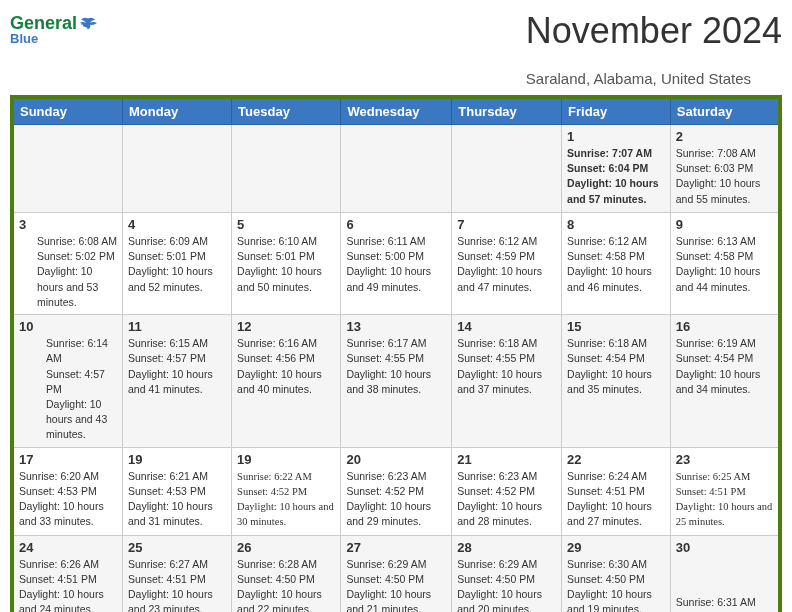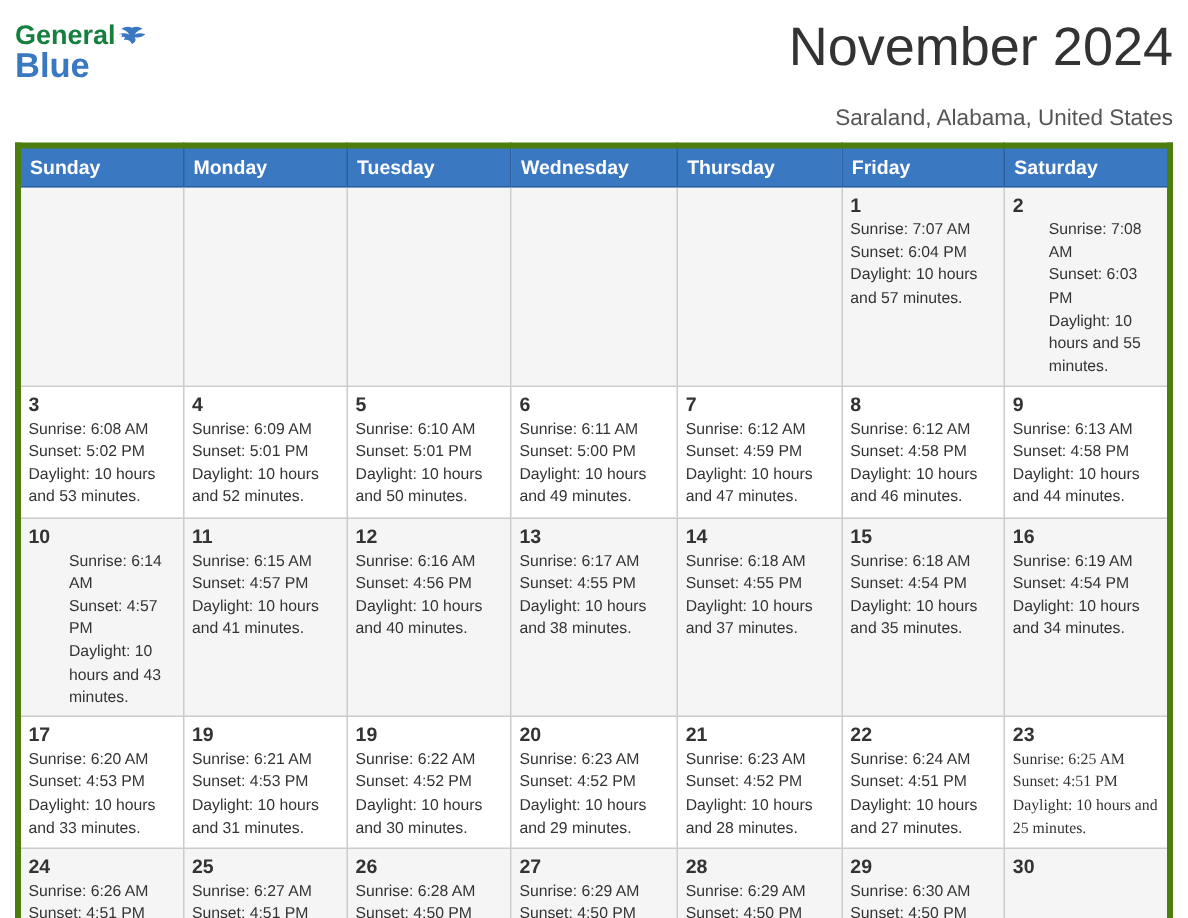--- a/index.html
+++ b/index.html
@@ -23,37 +23,37 @@
       margin-top: 4px;
     }
     .logo-general {
       font-size: 18px;
       font-weight: bold;
       color: #15803d;
       line-height: 1;
       text-align: right;
     }
     .logo-blue {
-      font-size: 23px;
+      font-size: 13px;
       font-weight: bold;
       color: #3a78c2;
       line-height: 1;
     }
     .logo-bird {
       width: 18px;
       height: 14px;
       display: inline-block;
       margin-left: 2px;
     }
     .logo-top-row {
       display: flex;
       align-items: center;
     }
     .title-section {
-      text-align: right;
+      text-align: left;
     }
     .month-title {
       font-size: 36px;
       font-weight: normal;
       color: #333;
     }
     .location {
       font-size: 15px;
       color: #555;
       margin-top: 18px;
@@ -135,35 +135,35 @@
   </thead>
   <tbody id="calendar-body">
   <tr>
         <td class="empty"></td>
         <td class="empty"></td>
         <td class="empty"></td>
         <td class="empty"></td>
         <td class="empty"></td>
         <td>
           <span class="day-number">1</span>
-          <div class="day-info" style="white-space: pre-line;">Sunrise: 7:07 AM
+          <div class="day-info" style="white-space: pre-line; font-weight: bold;">Sunrise: 7:07 AM
 Sunset: 6:04 PM
 Daylight: 10 hours and 57 minutes.</div>
         </td>
         <td>
           <span class="day-number">2</span>
-          <div class="day-info" style="white-space: pre-line; margin-left: 24px;">Sunrise: 7:08 AM
+          <div class="day-info" style="white-space: pre-line;">Sunrise: 7:08 AM
 Sunset: 6:03 PM
 Daylight: 10 hours and 55 minutes.</div>
         </td>
       </tr>
       <tr>
         <td>
           <span class="day-number">3</span>
-          <div class="day-info" style="white-space: pre-line;">Sunrise: 6:08 AM
+          <div class="day-info" style="white-space: pre-line; margin-left: 18px;">Sunrise: 6:08 AM
 Sunset: 5:02 PM
 Daylight: 10 hours and 53 minutes.</div>
         </td>
         <td>
           <span class="day-number">4</span>
           <div class="day-info" style="white-space: pre-line;">Sunrise: 6:09 AM
 Sunset: 5:01 PM
 Daylight: 10 hours and 52 minutes.</div>
         </td>
         <td>
@@ -249,21 +249,21 @@
 Daylight: 10 hours and 33 minutes.</div>
         </td>
         <td>
           <span class="day-number">19</span>
           <div class="day-info" style="white-space: pre-line;">Sunrise: 6:21 AM
 Sunset: 4:53 PM
 Daylight: 10 hours and 31 minutes.</div>
         </td>
         <td>
           <span class="day-number">19</span>
-          <div class="day-info" style="white-space: pre-line;">Sunrise: 6:22 AM
+          <div class="day-info" style="white-space: pre-line; font-family: Liberation Serif, serif;">Sunrise: 6:22 AM
 Sunset: 4:52 PM
 Daylight: 10 hours and 30 minutes.</div>
         </td>
         <td>
           <span class="day-number">20</span>
           <div class="day-info" style="white-space: pre-line;">Sunrise: 6:23 AM
 Sunset: 4:52 PM
 Daylight: 10 hours and 29 minutes.</div>
         </td>
         <td>

